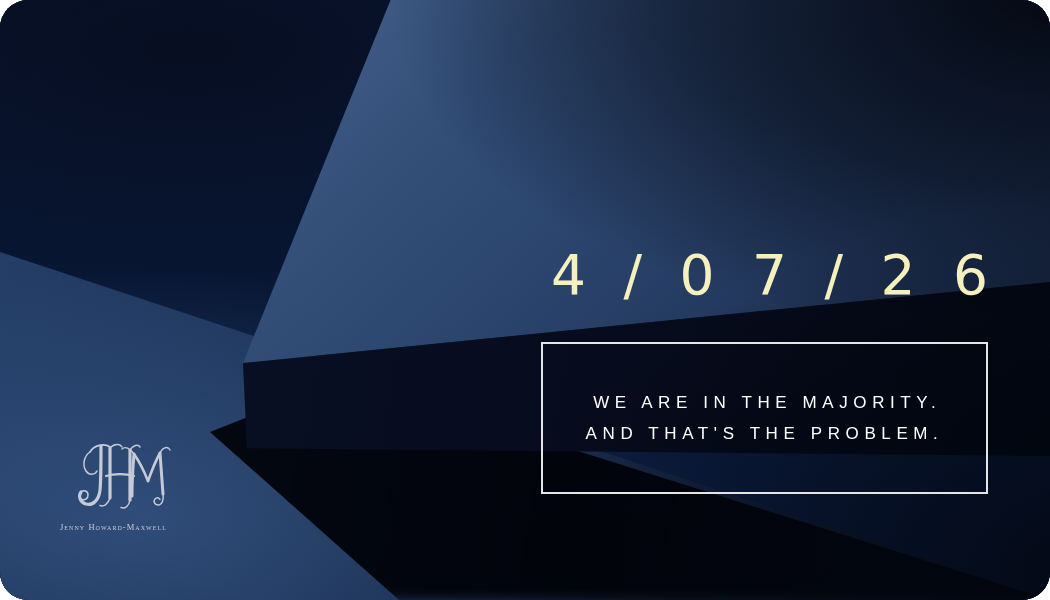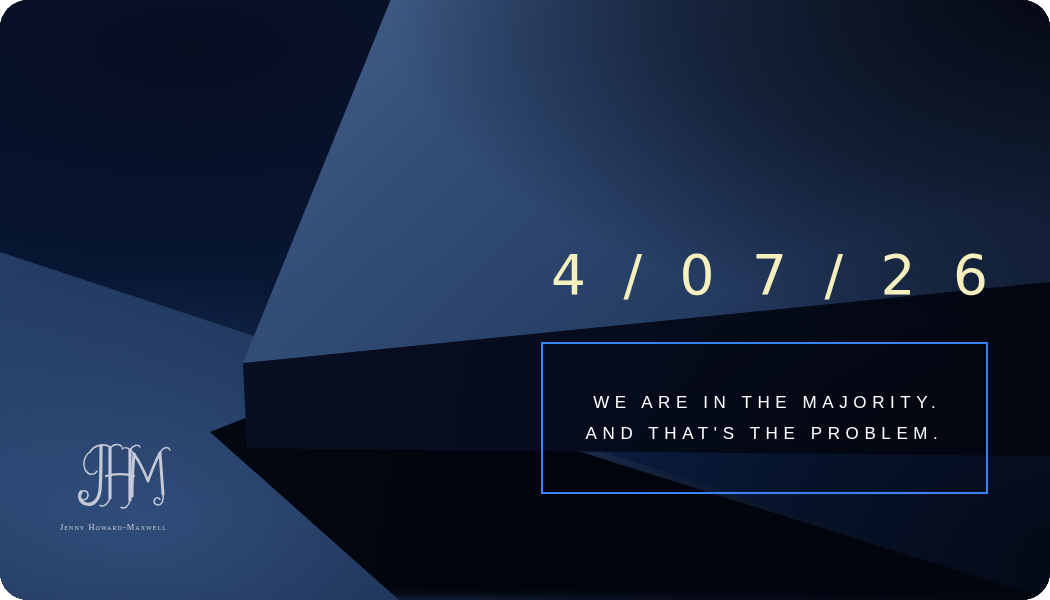--- a/index.html
+++ b/index.html
@@ -103,21 +103,21 @@
     font-family: "DejaVu Sans", sans-serif;
   }
 
   .quote-box {
     position: absolute;
     left: 541px;
     top: 342px;
     width: 447px;
     height: 152px;
     box-sizing: border-box;
-    border: 2px solid #3b82f6;
+    border: 2px solid #e5e5e5;
     display: flex;
     align-items: center;
     justify-content: center;
   }
   .quote-text {
     color: #ffffff;
     font-size: 17px;
     line-height: 31px;
     font-weight: 300;
     letter-spacing: 5.6px;

